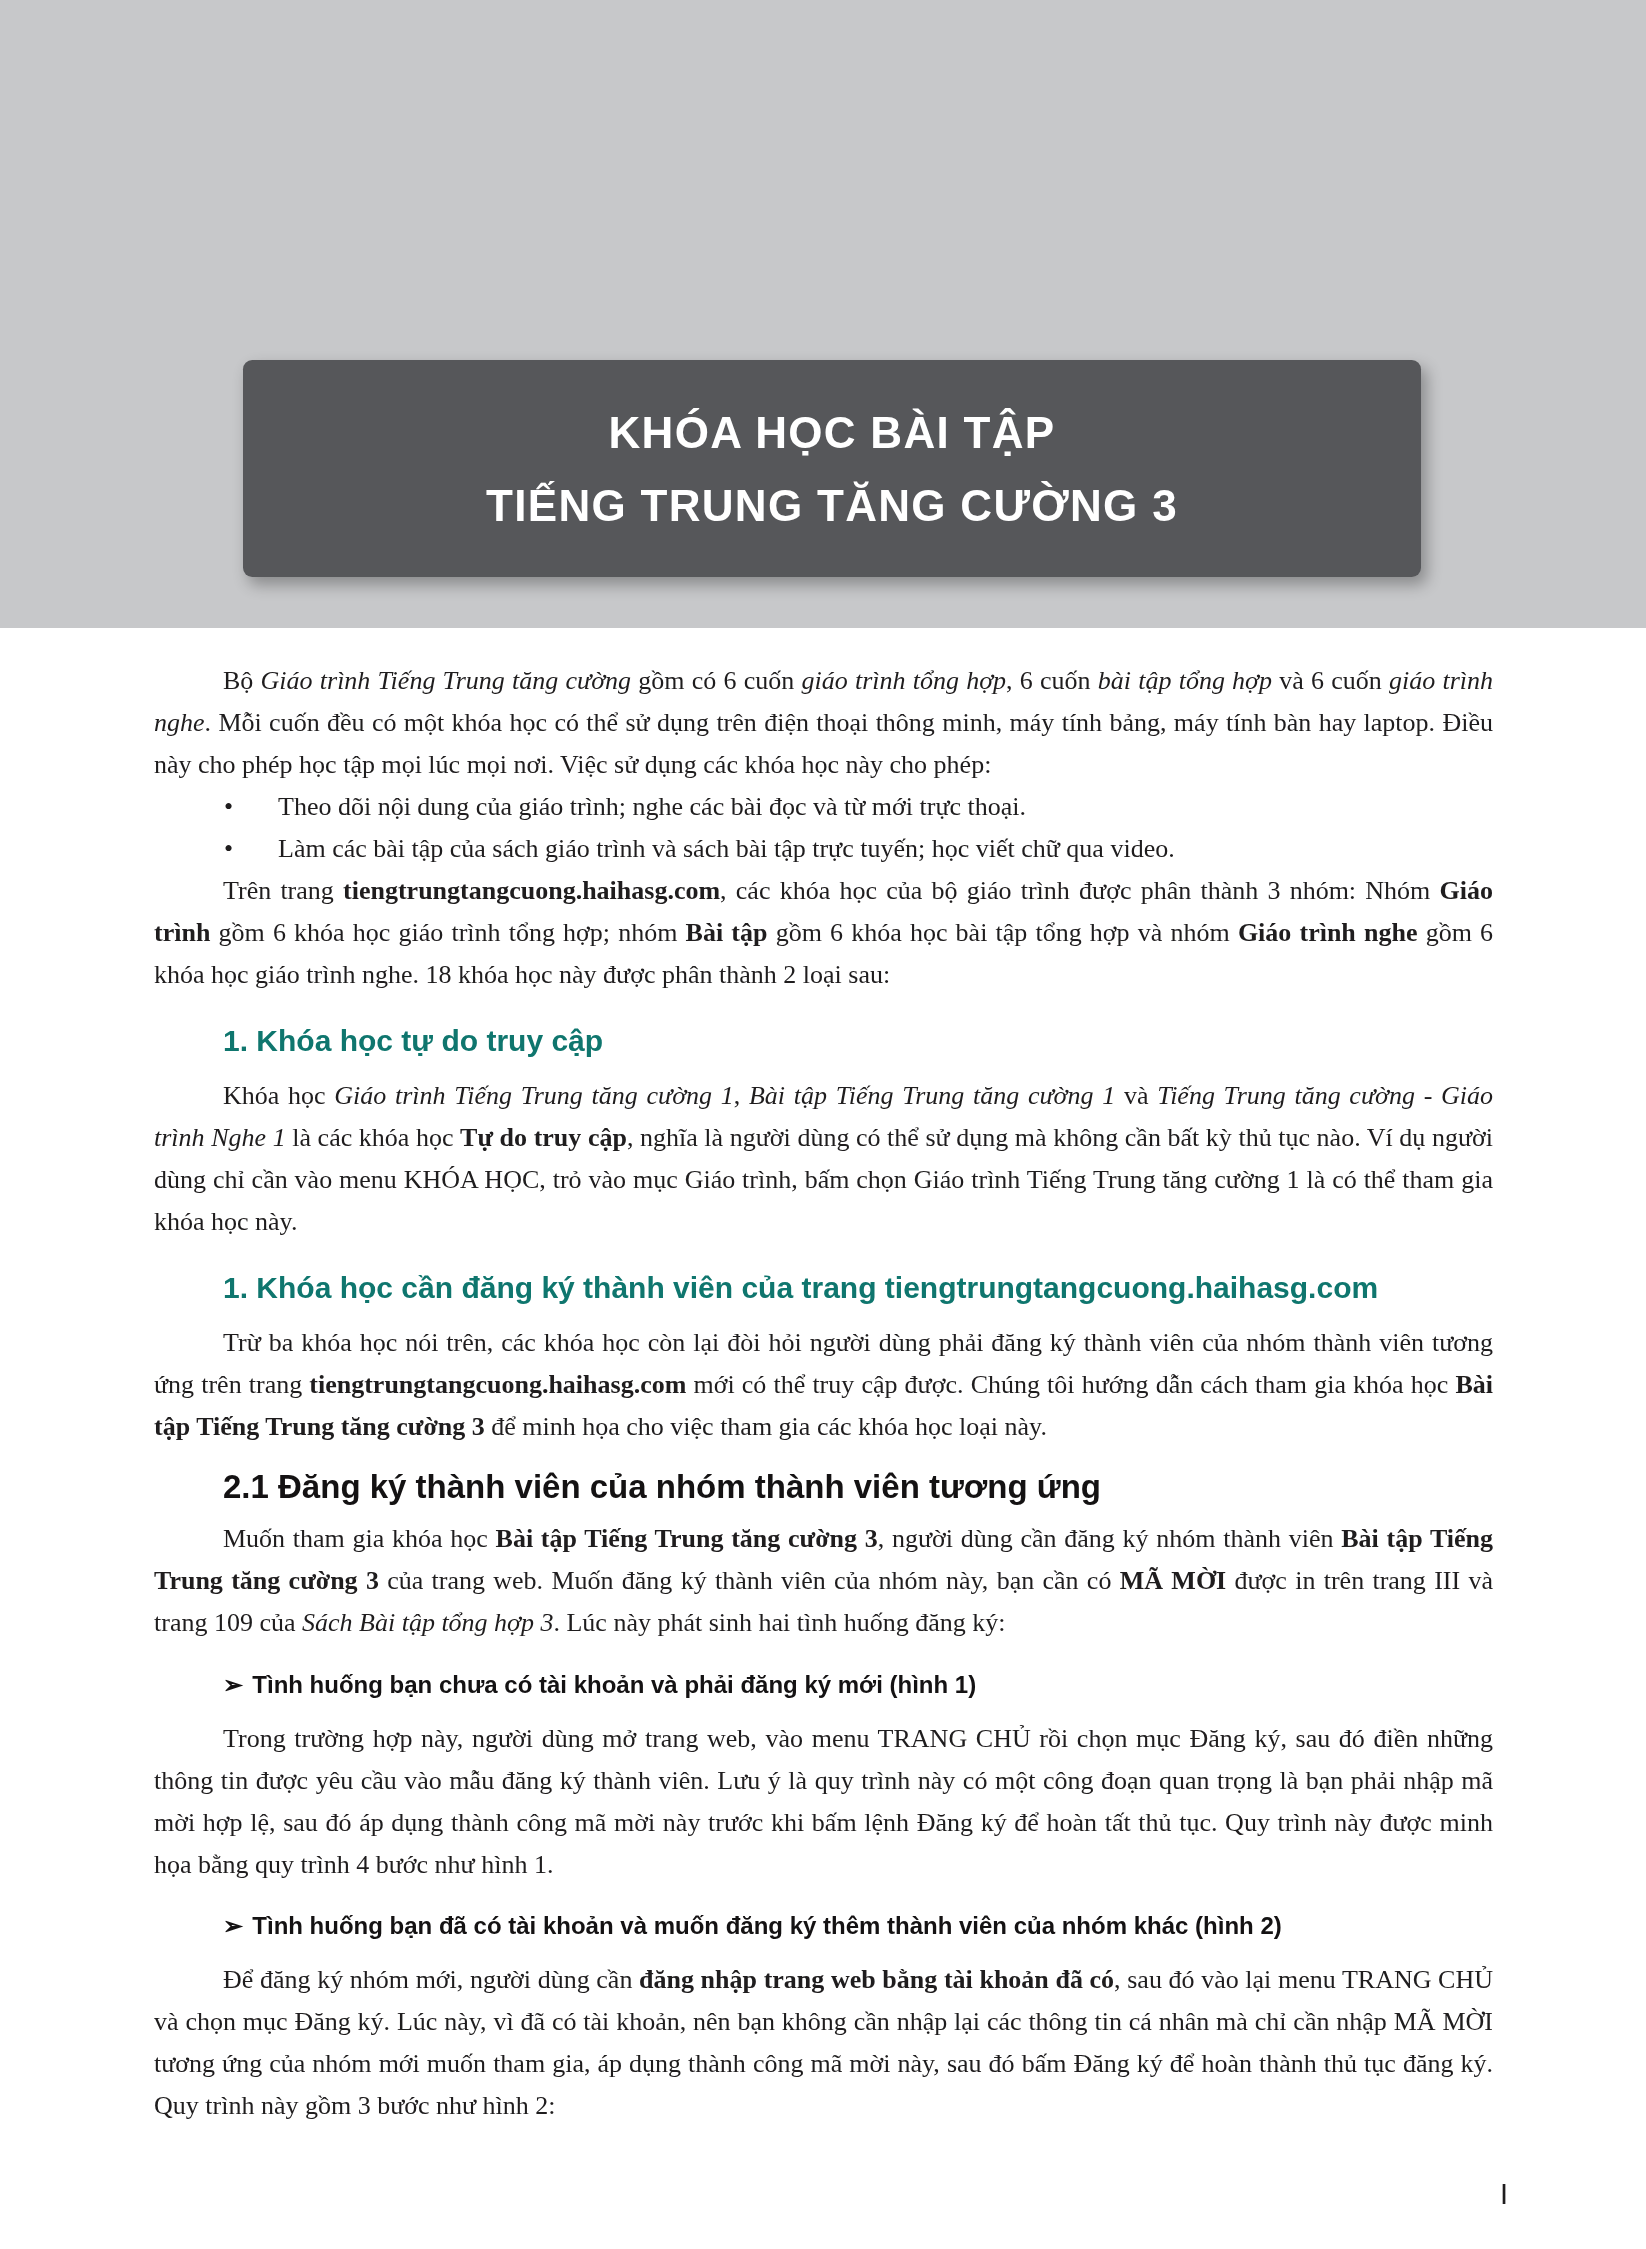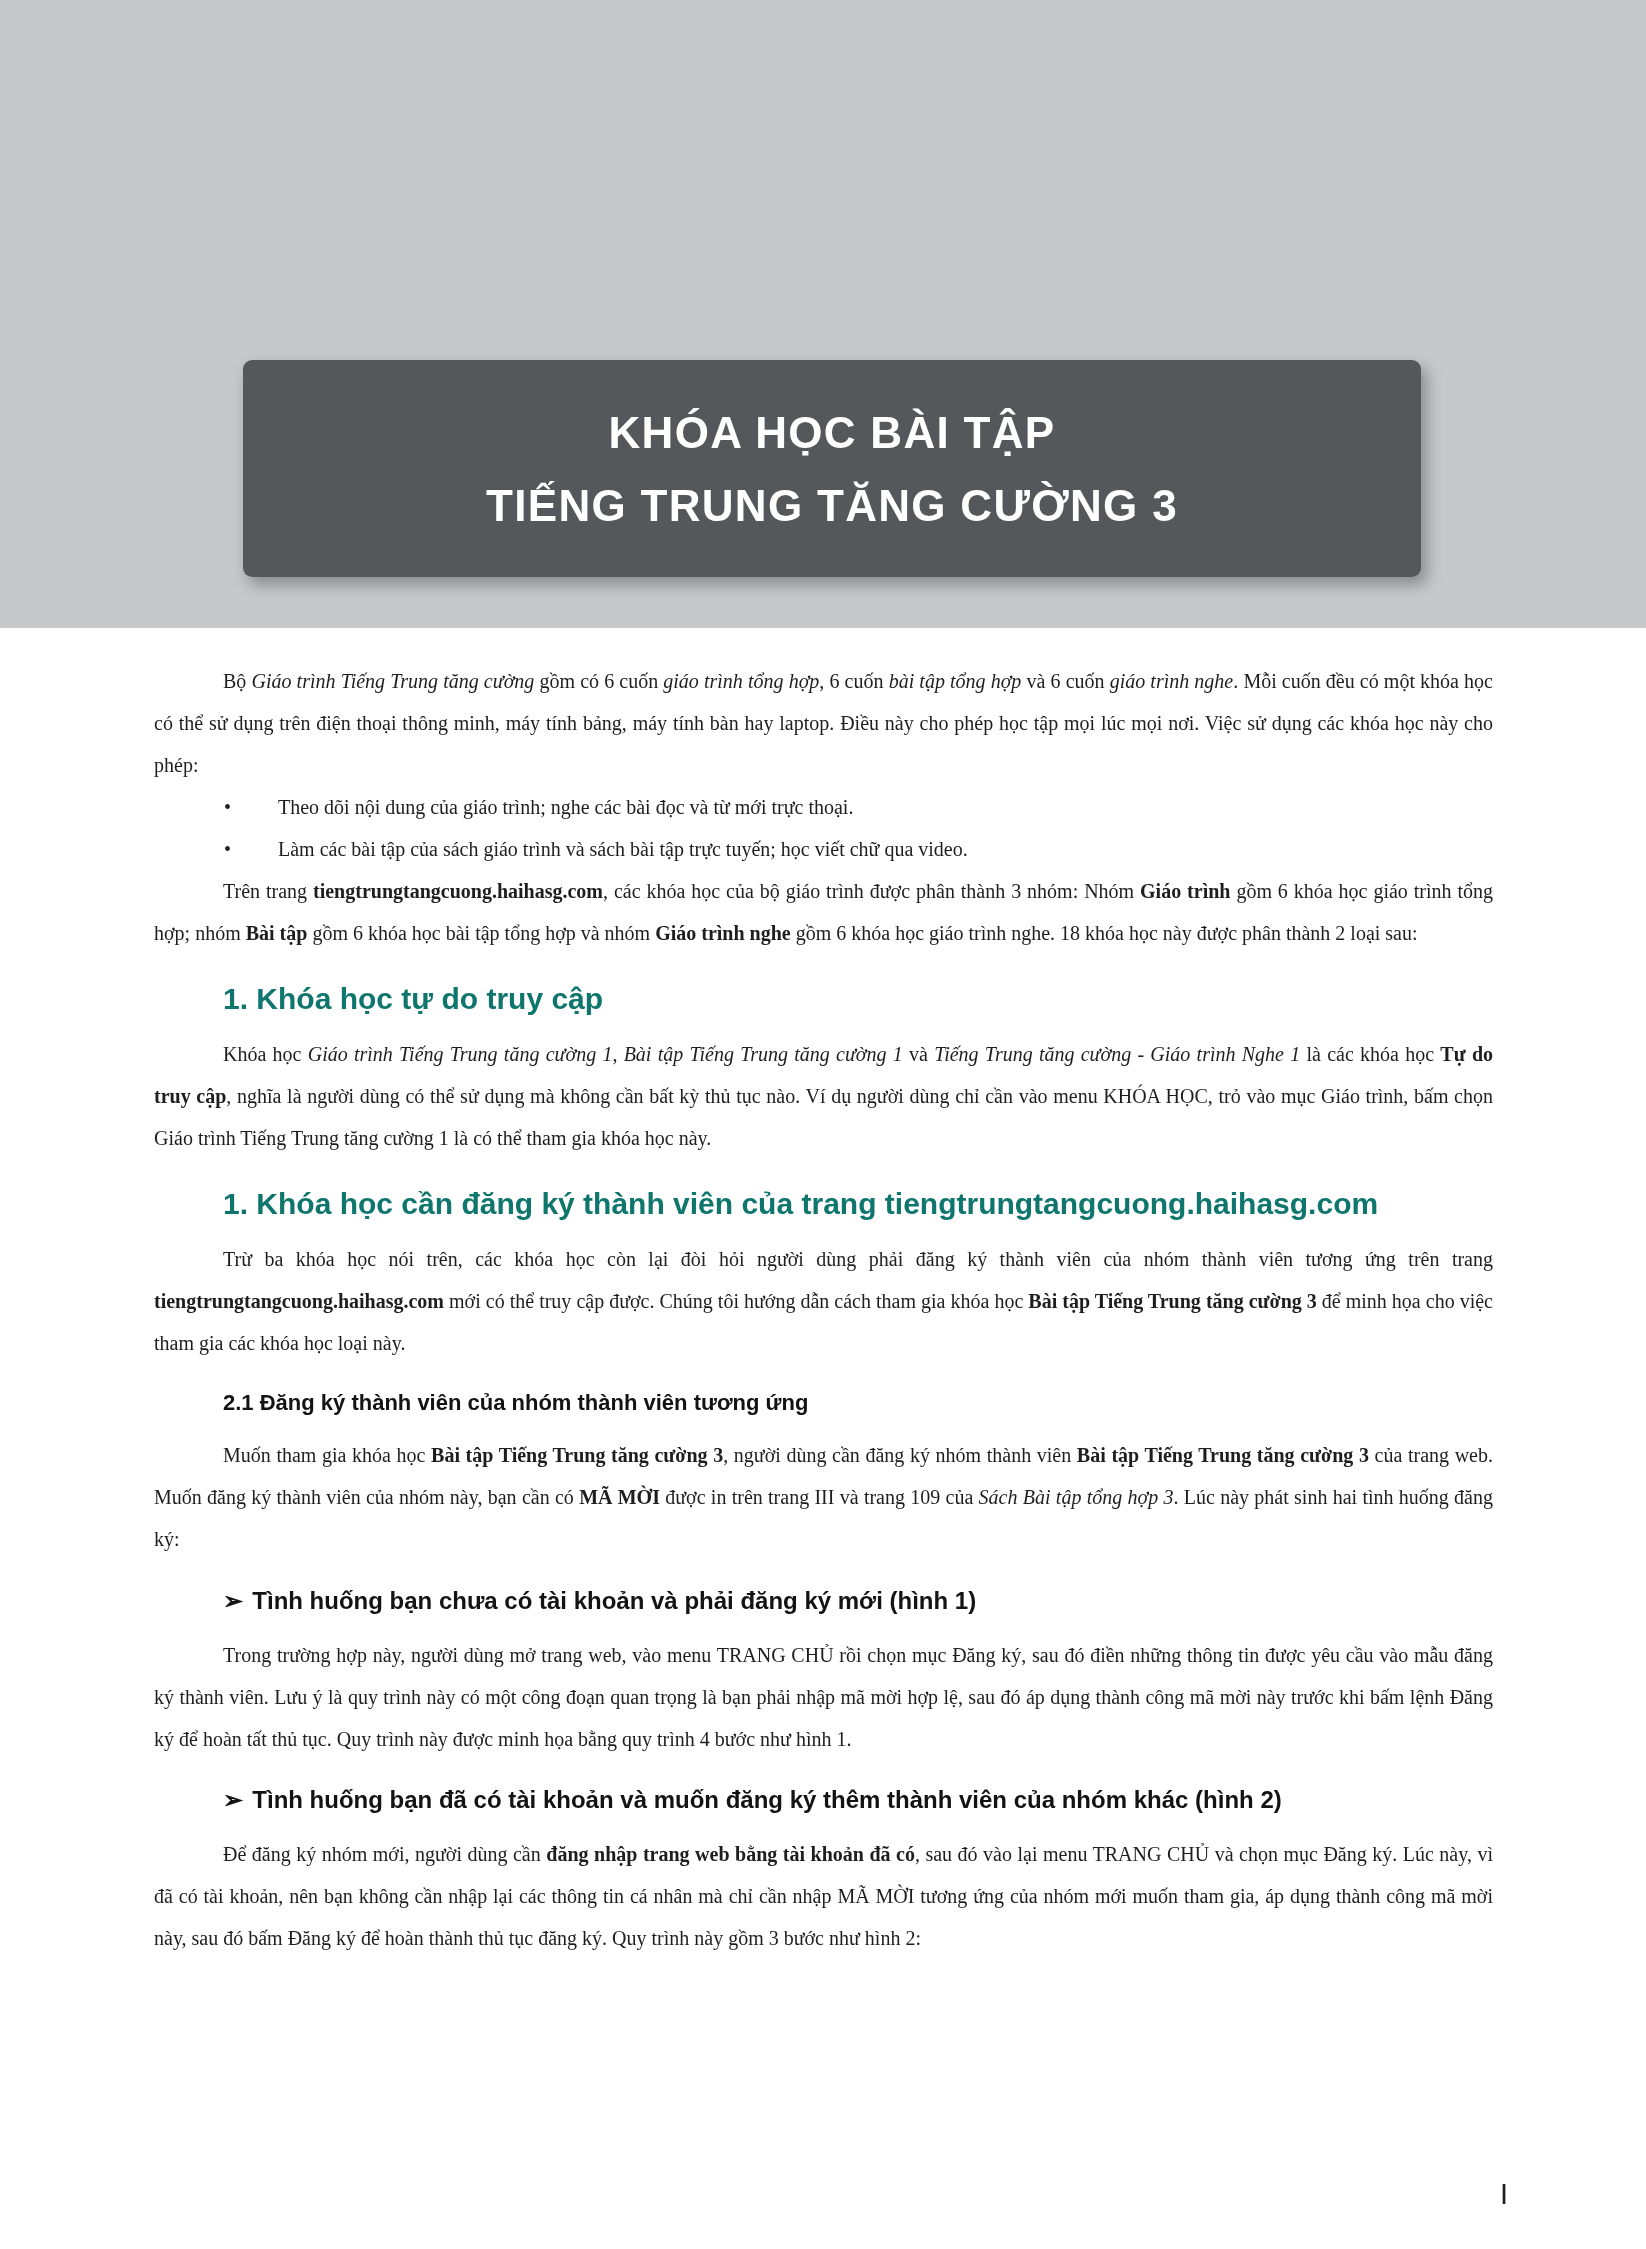--- a/index.html
+++ b/index.html
@@ -50,21 +50,21 @@
     text-align: center;
     white-space: nowrap;
   }
   .content {
     position: absolute;
     top: 660px;
     left: 154px;
     width: 1339px;
   }
   .block {
-    font-size: 20px;
+    font-size: 26px;
     line-height: 42px;
     text-align: justify;
     margin: 0;
   }
   .para {
     text-indent: 69px;
   }
   .bullet-item {
     position: relative;
     padding-left: 124px;
@@ -81,21 +81,21 @@
     font-size: 30px;
     line-height: 45px;
     padding-left: 69px;
     margin: 22px 0 11.8px 0;
     text-align: left;
     color: #0f766e;
   }
   .heading-minor {
     font-family: "Liberation Sans", sans-serif;
     font-weight: bold;
-    font-size: 22px;
+    font-size: 33px;
     line-height: 42px;
     padding-left: 69px;
     margin: 18.3px 0 10.5px 0;
     text-align: left;
     color: #141213;
   }
   .heading-arrow {
     font-family: "Liberation Sans", sans-serif;
     font-weight: bold;
     font-size: 24px;

